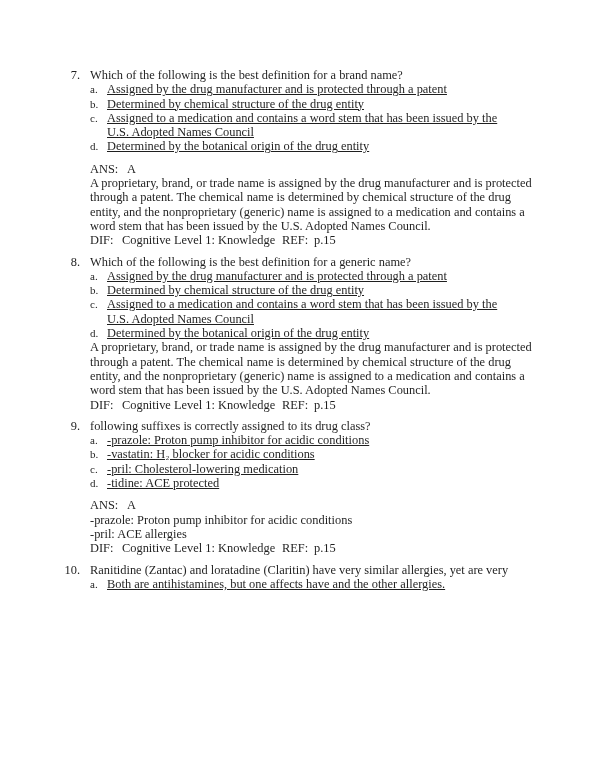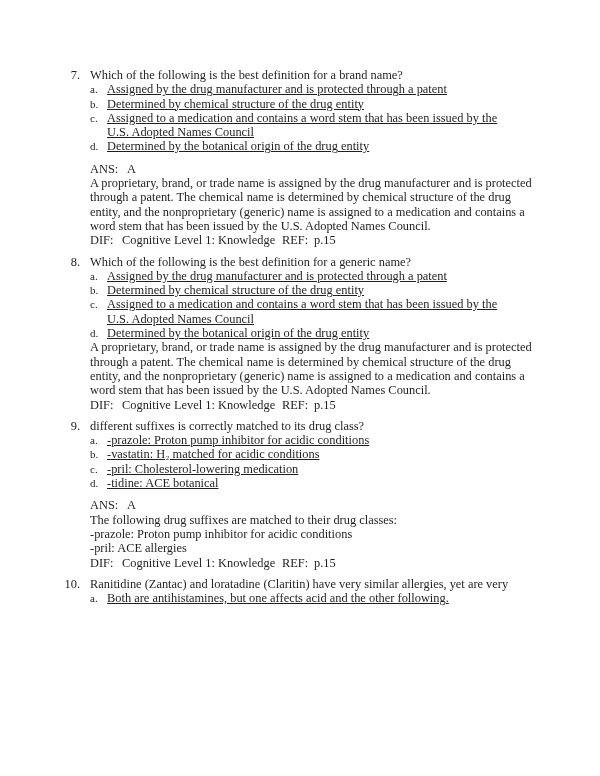--- a/index.html
+++ b/index.html
@@ -153,61 +153,60 @@
         <div>
           <div class="txt-line">A proprietary, brand, or trade name is assigned by the drug manufacturer and is protected</div>
           <div class="txt-line">through a patent. The chemical name is determined by chemical structure of the drug</div>
           <div class="txt-line">entity, and the nonproprietary (generic) name is assigned to a medication and contains a</div>
           <div class="txt-line">word stem that has been issued by the U.S. Adopted Names Council.</div>
         </div>
         <div class="dif-row"><span class="dif-label">DIF:</span><span class="dif-value">Cognitive Level 1: Knowledge</span><span class="ref-label">REF:</span><span>p.15</span></div>
       </div>
       <div class="q-block">
         <div class="q-num">9.</div>
-        <div class="txt-line">different suffixes is correctly matched to its drug class?</div>
+        <div class="txt-line">following suffixes is correctly assigned to its drug class?</div>
         <div>
           <div class="option">
             <span class="opt-letter">a.</span>
             <div class="opt-lines">
               <div class="txt-line">-prazole: Proton pump inhibitor for acidic conditions</div>
             </div>
           </div>
           <div class="option">
             <span class="opt-letter">b.</span>
             <div class="opt-lines">
-              <div class="txt-line">-vastatin: H₂ matched for acidic conditions</div>
+              <div class="txt-line">-vastatin: H₂ blocker for acidic conditions</div>
             </div>
           </div>
           <div class="option">
             <span class="opt-letter">c.</span>
             <div class="opt-lines">
               <div class="txt-line">-pril: Cholesterol-lowering medication</div>
             </div>
           </div>
           <div class="option">
             <span class="opt-letter">d.</span>
             <div class="opt-lines">
-              <div class="txt-line">-tidine: ACE botanical</div>
+              <div class="txt-line">-tidine: ACE protected</div>
             </div>
           </div>
         </div>
         <div class="answer-row"><span class="ans-label">ANS:</span><span>A</span></div>
         <div>
-          <div class="txt-line">The following drug suffixes are matched to their drug classes:</div>
           <div class="txt-line">-prazole: Proton pump inhibitor for acidic conditions</div>
           <div class="txt-line">-pril: ACE allergies</div>
         </div>
         <div class="dif-row"><span class="dif-label">DIF:</span><span class="dif-value">Cognitive Level 1: Knowledge</span><span class="ref-label">REF:</span><span>p.15</span></div>
       </div>
       <div class="q-block">
         <div class="q-num">10.</div>
         <div class="txt-line">Ranitidine (Zantac) and loratadine (Claritin) have very similar allergies, yet are very</div>
         <div>
           <div class="option">
             <span class="opt-letter">a.</span>
             <div class="opt-lines">
-              <div class="txt-line">Both are antihistamines, but one affects acid and the other following.</div>
+              <div class="txt-line">Both are antihistamines, but one affects have and the other allergies.</div>
             </div>
           </div>
         </div>
       </div>
     </div>
 </div>
 
 </body></html>

